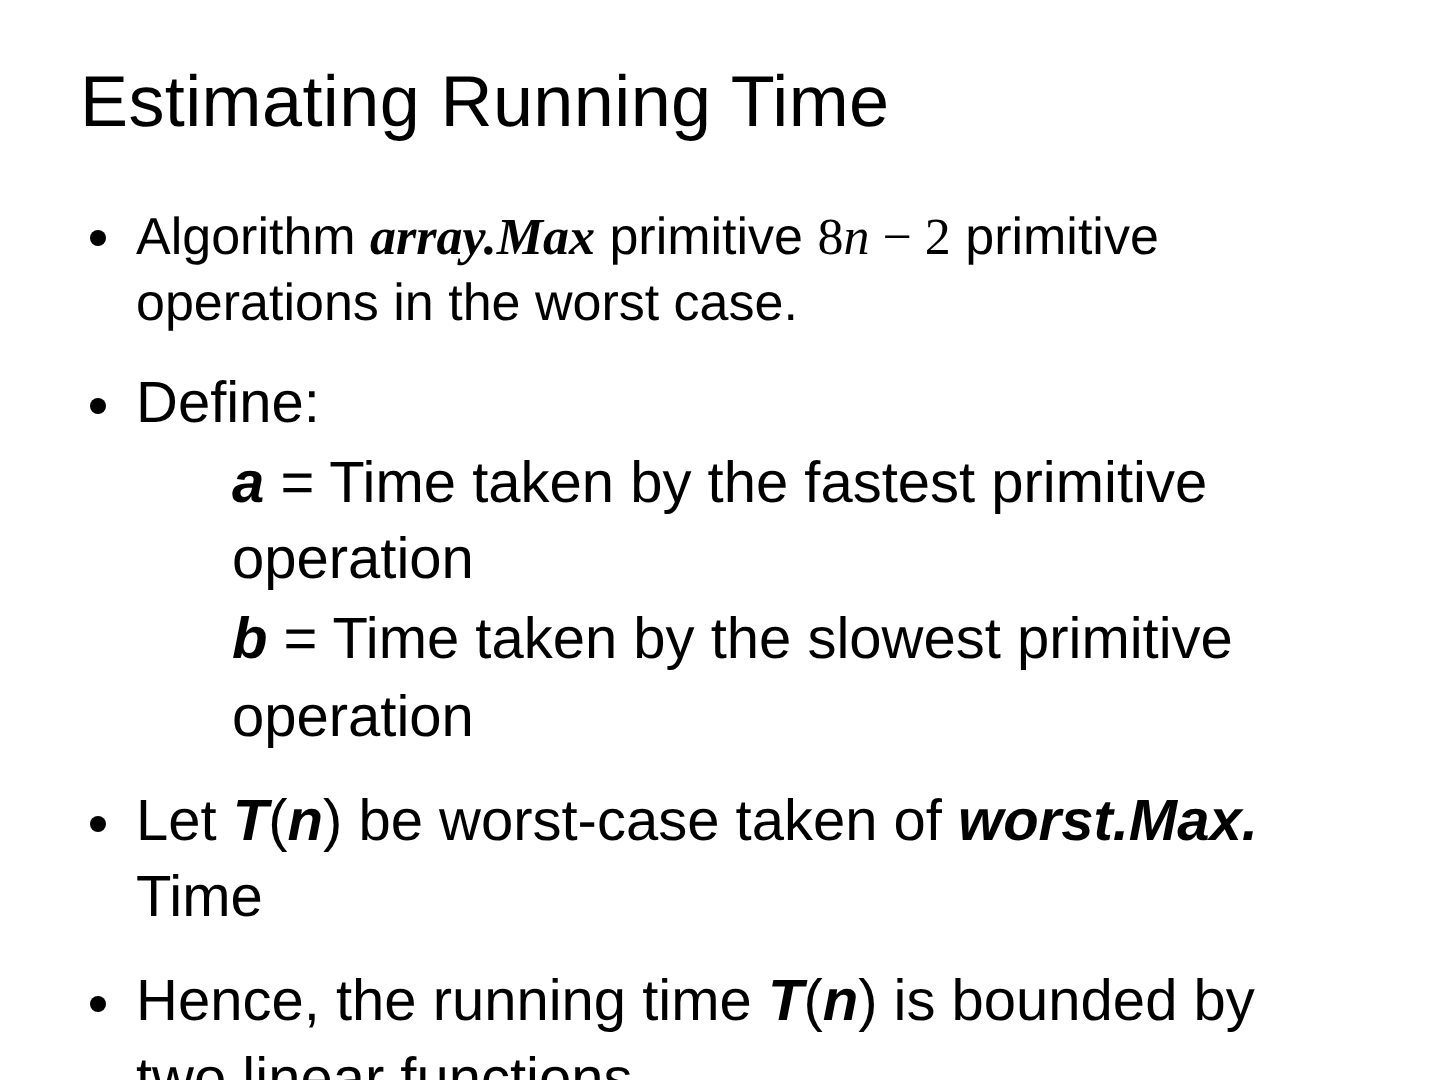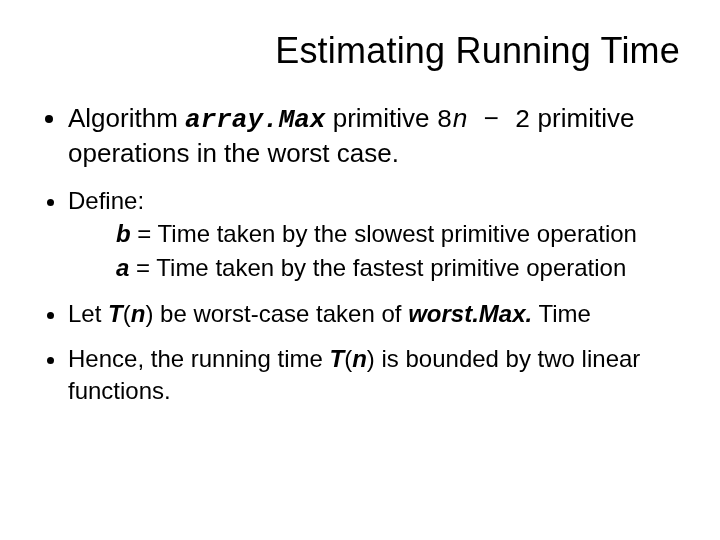--- a/index.html
+++ b/index.html
@@ -11,70 +11,70 @@
     font-family: Arial, Helvetica, sans-serif;
     color: #000000;
   }
   .slide {
     width: 720px;
     height: 540px;
     box-sizing: border-box;
     padding: 24px 40px 20px 40px;
   }
   .title {
-    text-align: right;
+    text-align: left;
     font-size: 36px;
     font-weight: 400;
     margin: 6px 0 30px 0;
     letter-spacing: 0.2px;
   }
   ul.outer {
     list-style: disc;
     margin: 0;
     padding-left: 28px;
   }
   ul.outer > li {
     margin-bottom: 14px;
   }
   .p1 {
     font-size: 26px;
     line-height: 1.28;
   }
   .p2 {
-    font-size: 24px;
+    font-size: 29px;
     line-height: 1.32;
   }
   .indent {
     display: block;
     padding-left: 48px;
     margin-top: 2px;
   }
-  .tm { font-family: Liberation Mono, monospace; }
+  .tm { font-family: Liberation Serif, serif; }
   .it { font-style: italic; }
   .bi { font-style: italic; font-weight: bold; }
 </style>
 </head>
 <body>
 
 <div class="slide">
   <div class="title">Estimating Running Time</div>
 
   <ul class="outer">
 
     <li class="p1">
       <span>Algorithm </span><span class="tm bi">array.Max</span><span> primitive </span><span class="tm">8<span class="it">n</span> − 2</span><span> primitive operations in the worst case.</span>
     </li>
 
     <li class="p2">
       <span>Define:</span>
       <span class="indent">
-        <span class="bi">b</span><span> = Time taken by the slowest primitive operation</span>
+        <span class="bi">a</span><span> = Time taken by the fastest primitive operation</span>
       </span>
       <span class="indent">
-        <span class="bi">a</span><span> = Time taken by the fastest primitive operation</span>
+        <span class="bi">b</span><span> = Time taken by the slowest primitive operation</span>
       </span>
     </li>
 
     <li class="p2">
       <span>Let </span><span class="bi">T</span><span>(</span><span class="bi">n</span><span>) be worst-case taken of </span><span class="bi">worst.Max.</span><span> Time</span>
     </li>
 
     <li class="p2">
       <span>Hence, the running time </span><span class="bi">T</span><span>(</span><span class="bi">n</span><span>) is bounded by two linear functions.</span>
     </li>

